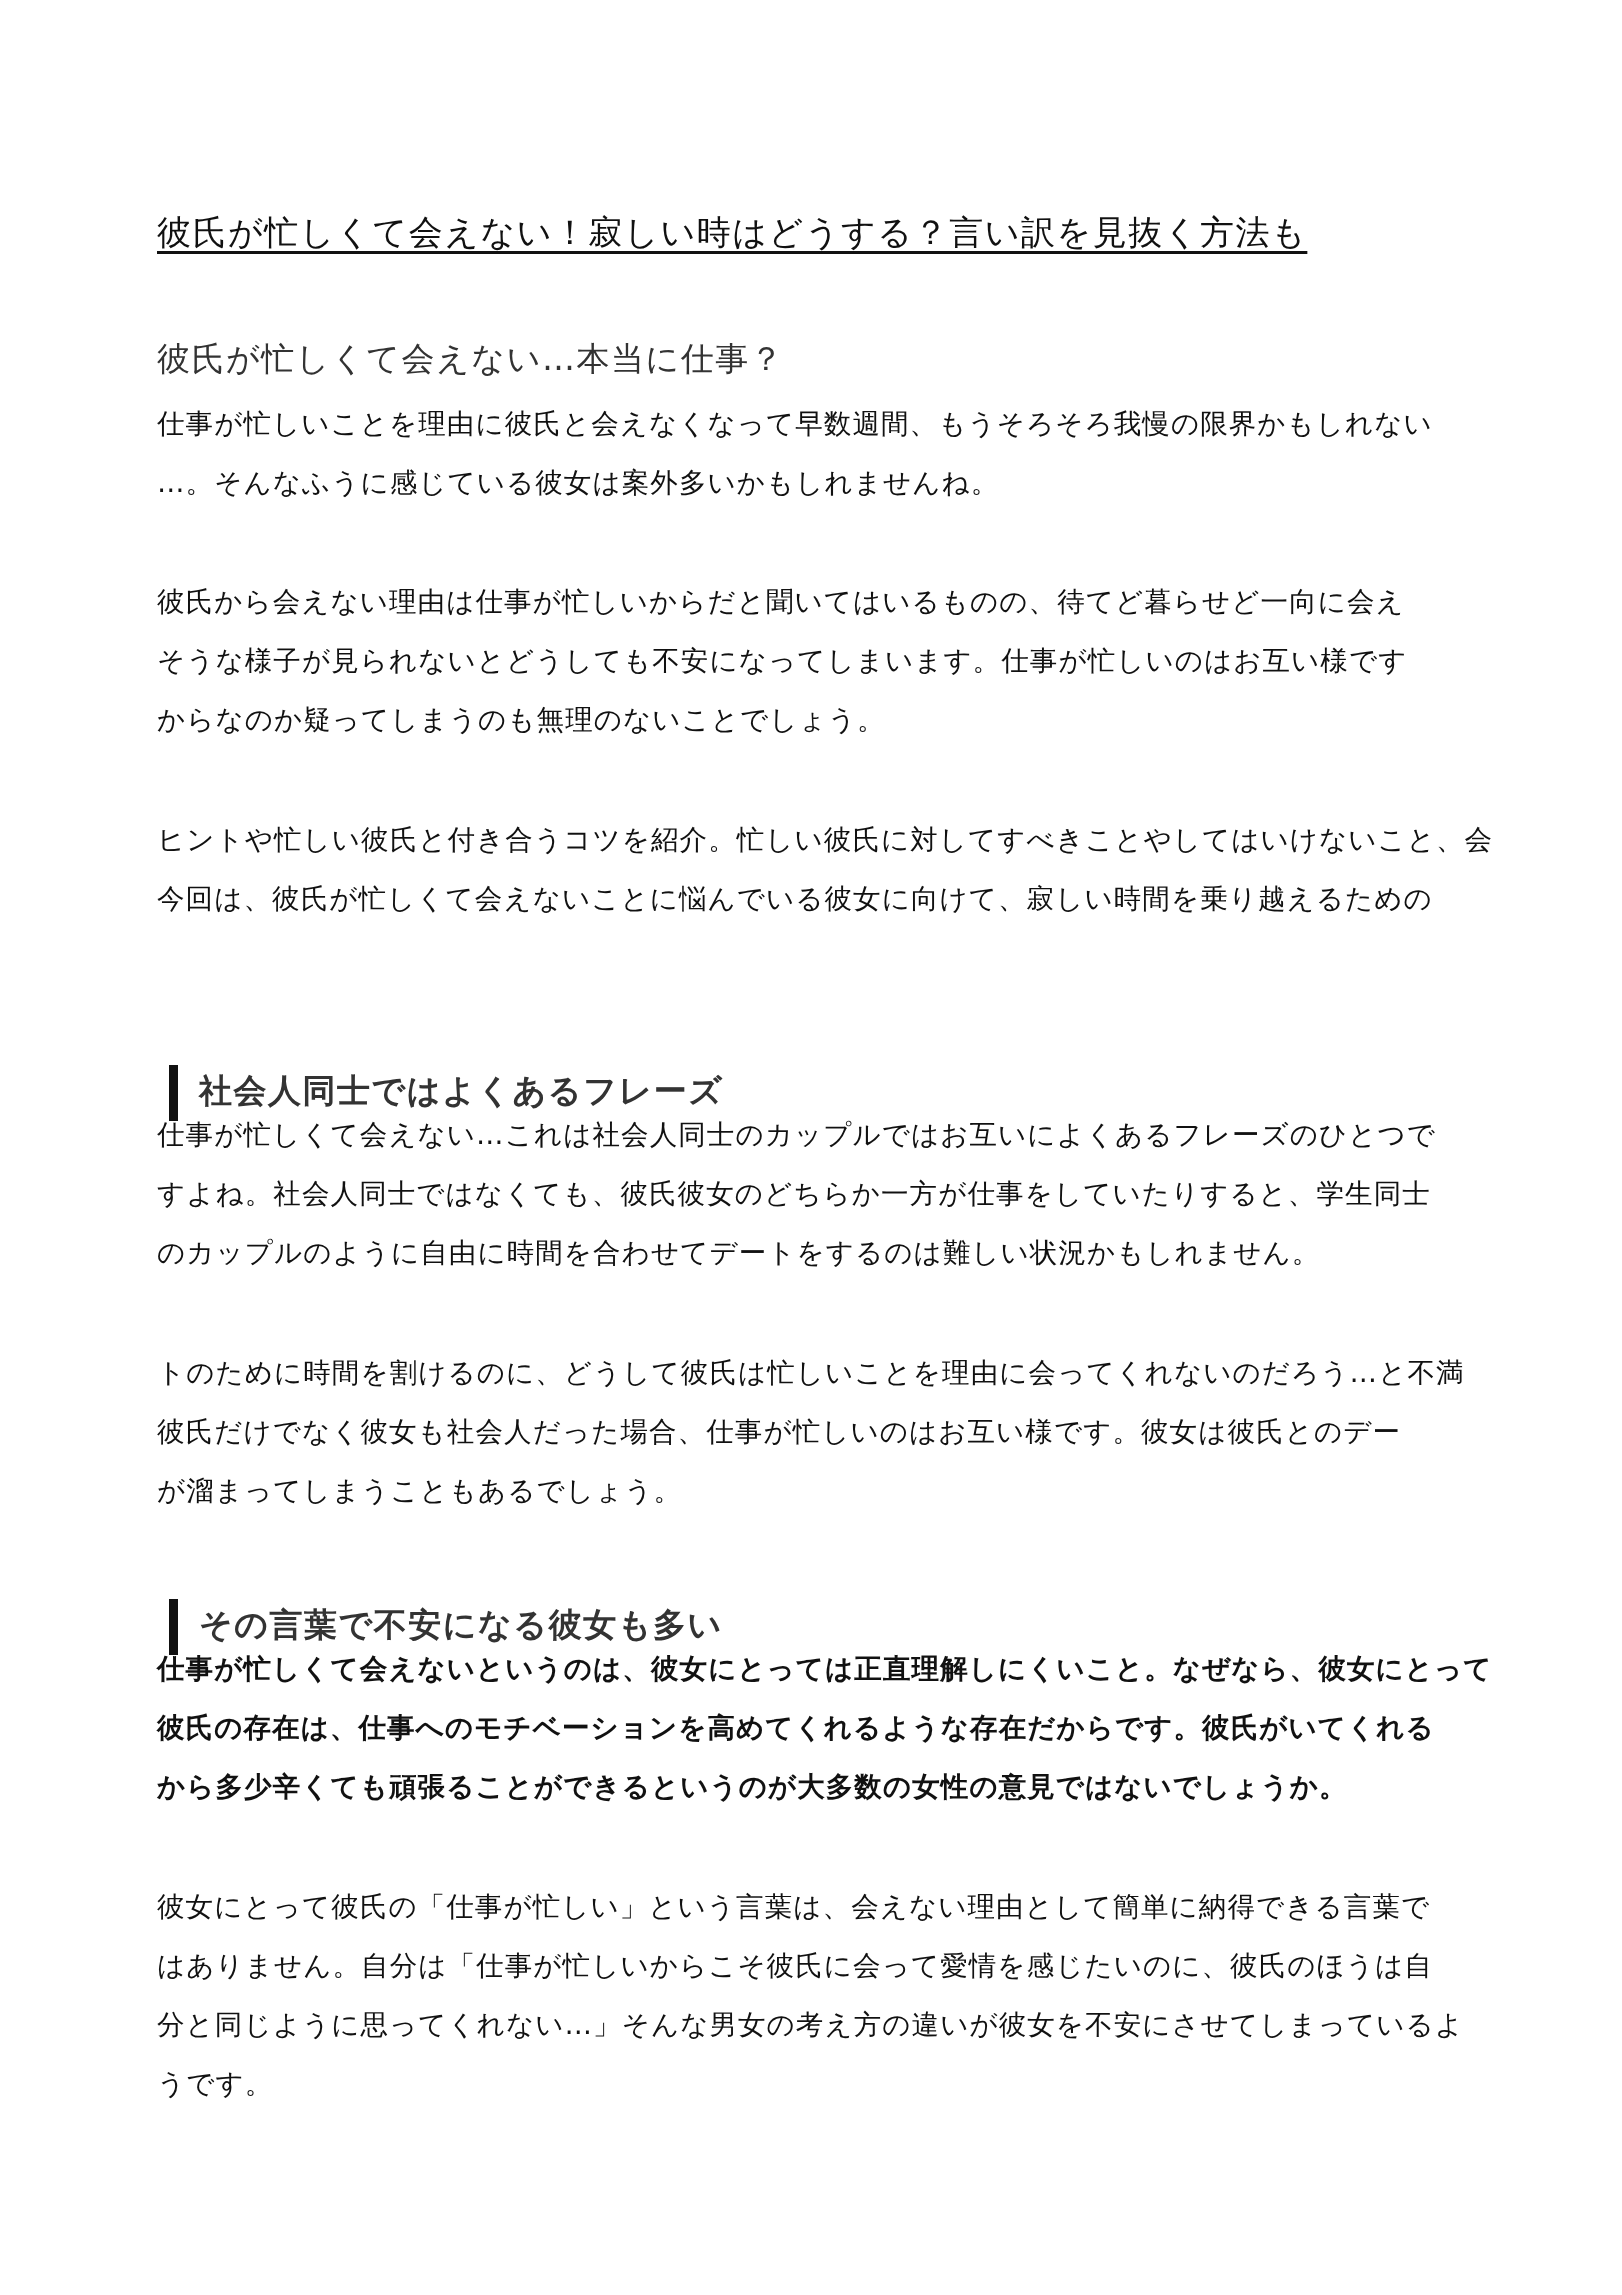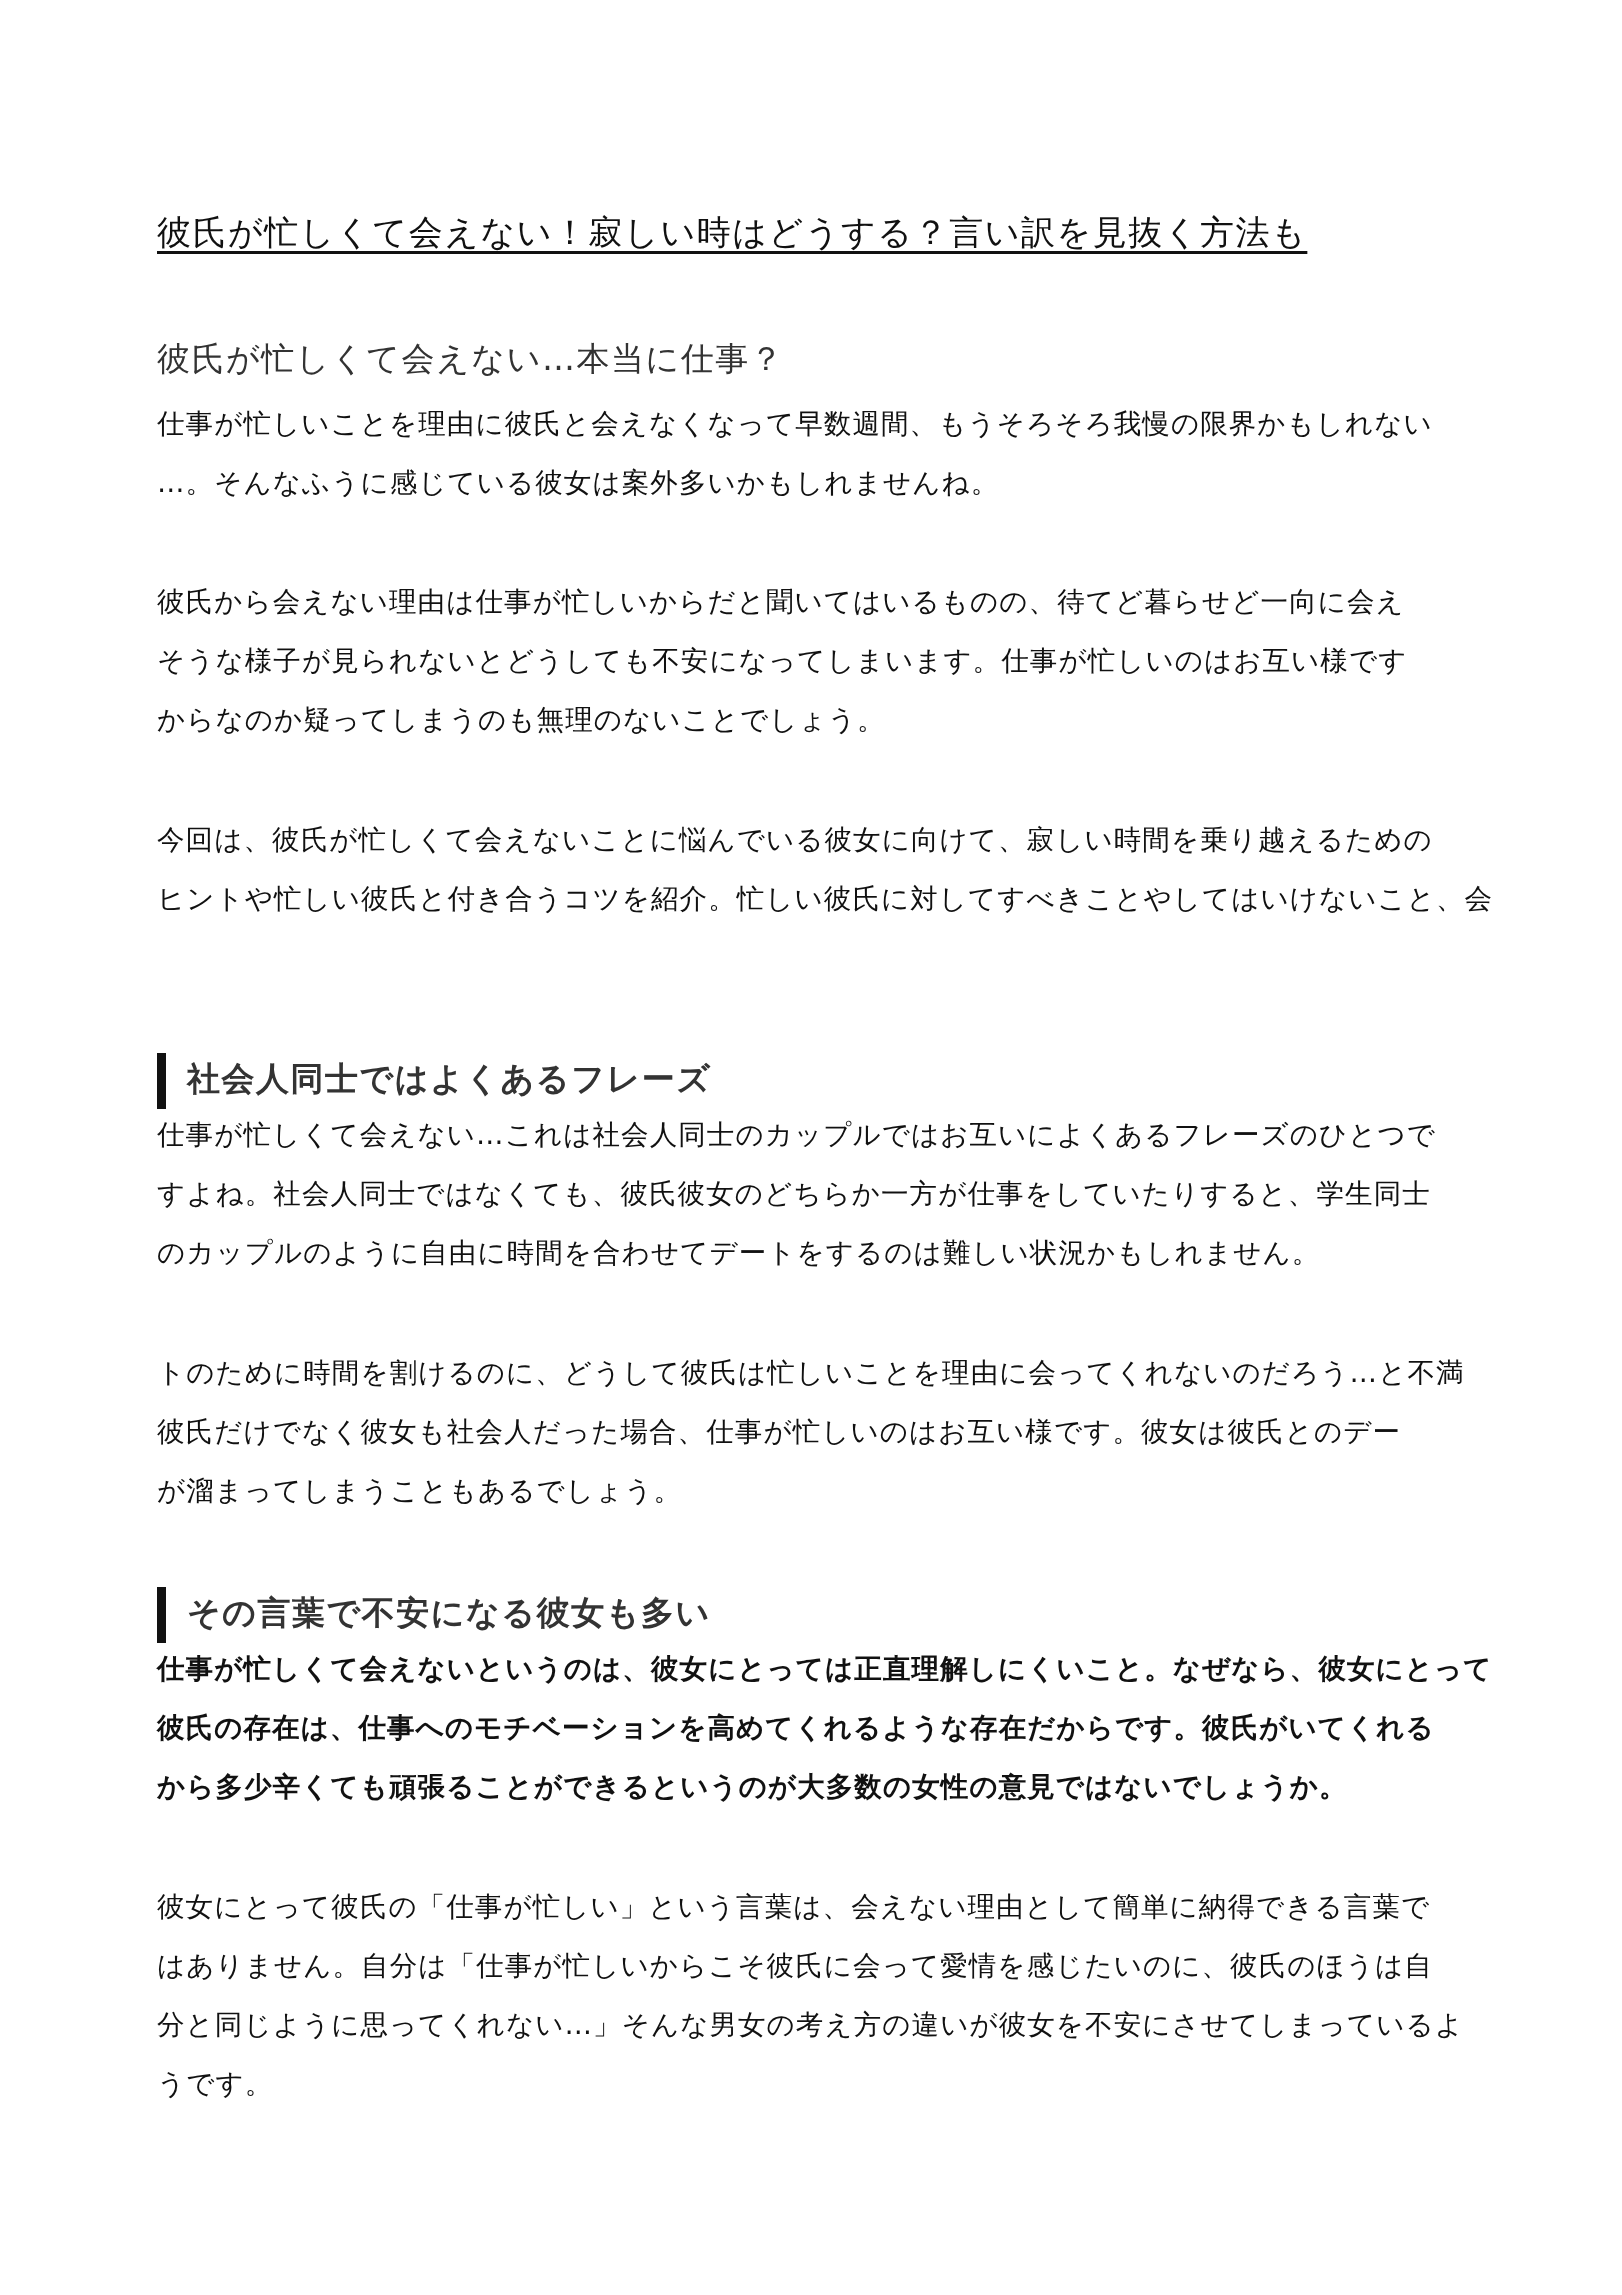--- a/index.html
+++ b/index.html
@@ -15,21 +15,21 @@
     color: #111; text-decoration: underline; text-decoration-thickness: 3px;
     text-underline-offset: 7.4px; white-space: nowrap; font-weight: normal;
   }
   .h2 {
     position: absolute; left: 0;
     font-size: 33px; line-height: 45px; font-weight: normal; color: #333333;
     letter-spacing: 1.5px; white-space: nowrap; margin: 0;
   }
   .h3 {
     position: absolute; left: 0;
-    display: flex; align-items: center; margin: 0;
+    display: flex; align-items: center; margin: 12px;
   }
   .h3 .bar {
     width: 9px; height: 56px; background: #111111; margin-right: 21px; margin-top: 6px;
   }
   .h3 .txt {
     font-size: 33px; line-height: 45px; font-weight: bold; color: #333333;
     letter-spacing: 1.5px; white-space: nowrap;
   }
   .para {
     position: absolute; left: 0; width: 1330px; margin: 0;
@@ -51,22 +51,22 @@
     <span class="line">…。そんなふうに感じている彼女は案外多いかもしれませんね。</span>
   </p>
 
   <p class="para" style="top:572px;">
     <span class="line">彼氏から会えない理由は仕事が忙しいからだと聞いてはいるものの、待てど暮らせど一向に会え</span>
     <span class="line">そうな様子が見られないとどうしても不安になってしまいます。仕事が忙しいのはお互い様です</span>
     <span class="line">からなのか疑ってしまうのも無理のないことでしょう。</span>
   </p>
 
   <p class="para" style="top:810px;">
+    <span class="line">ヒントや忙しい彼氏と付き合うコツを紹介。忙しい彼氏に対してすべきことやしてはいけないこと、会</span>
     <span class="line">今回は、彼氏が忙しくて会えないことに悩んでいる彼女に向けて、寂しい時間を乗り越えるための</span>
-    <span class="line">ヒントや忙しい彼氏と付き合うコツを紹介。忙しい彼氏に対してすべきことやしてはいけないこと、会</span>
   </p>
 
   <h3 class="h3" style="top:1047px;">
     <span class="bar"></span>
     <span class="txt">社会人同士ではよくあるフレーズ</span>
   </h3>
 
   <p class="para" style="top:1105px;">
     <span class="line">仕事が忙しくて会えない…これは社会人同士のカップルではお互いによくあるフレーズのひとつで</span>
     <span class="line">すよね。社会人同士ではなくても、彼氏彼女のどちらか一方が仕事をしていたりすると、学生同士</span>

